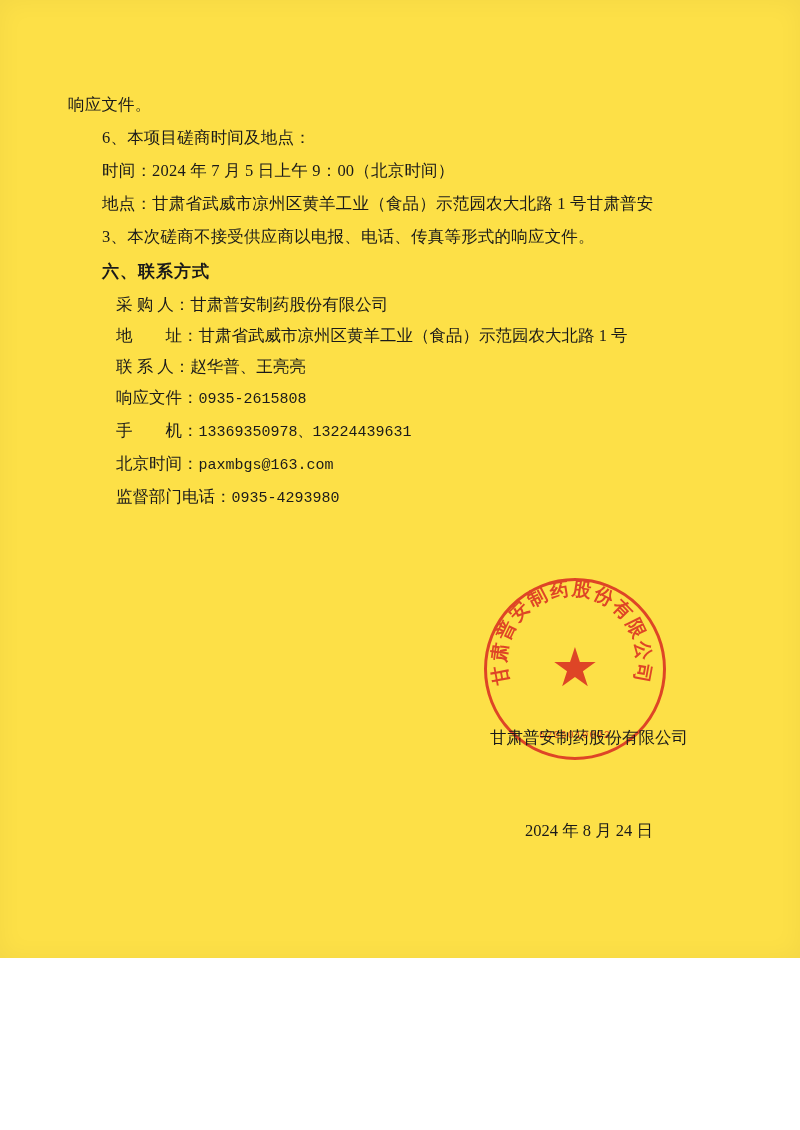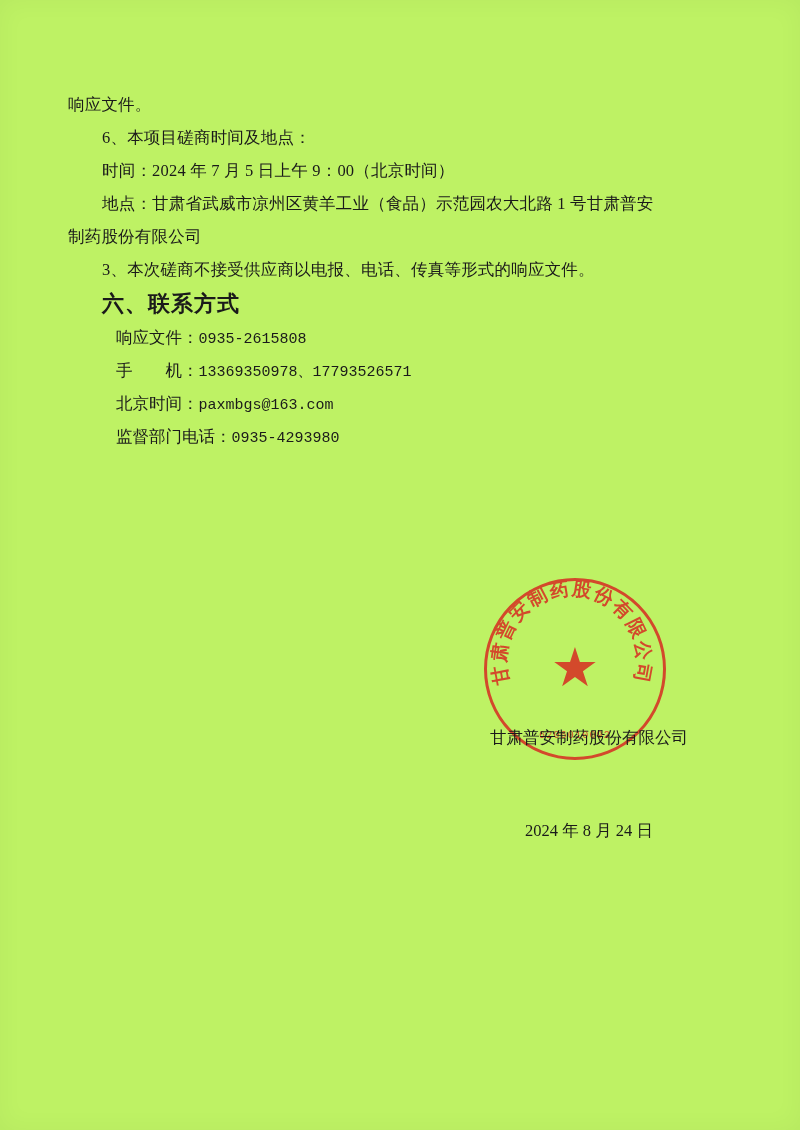--- a/index.html
+++ b/index.html
@@ -13,43 +13,43 @@
     font-family: "Liberation Serif", "DejaVu Serif", serif;
     color: #1a1a1a;
     position: relative;
     overflow: hidden;
   }
   .page {
     position: absolute;
     left: 0;
     top: 0;
     width: 800px;
-    height: 1130px;
-    background: #bef264;
+    height: 958px;
+    background: #fde047;
   }
   .content {
     position: absolute;
     left: 68px;
     top: 88px;
     width: 664px;
   }
   .line {
     font-size: 16.5px;
     line-height: 33px;
     white-space: pre;
     letter-spacing: 0.2px;
   }
   .indent {
     padding-left: 34px;
     font-family: Liberation Serif, serif;
   }
   .section-title {
     font-family: "DejaVu Sans", "Liberation Sans", sans-serif;
     font-weight: bold;
-    font-size: 22px;
+    font-size: 17px;
     line-height: 36px;
     padding-left: 34px;
     letter-spacing: 1px;
   }
   .contact-line {
     font-size: 16.5px;
     line-height: 31px;
     padding-left: 48px;
     white-space: pre;
   }
@@ -129,27 +129,29 @@
 <body>
 
 <div class="page">
 
   <div class="content">
 
     <div class="line">响应文件。</div>
     <div class="line indent">6、本项目磋商时间及地点：</div>
     <div class="line indent">时间：2024 年 7 月 5 日上午 9：00（北京时间）</div>
     <div class="line indent">地点：甘肃省武威市凉州区黄羊工业（食品）示范园农大北路 1 号甘肃普安</div>
-    <div class="line">制药股份有限公司</div>
     <div class="line indent">3、本次磋商不接受供应商以电报、电话、传真等形式的响应文件。</div>
 
     <div class="section-title">六、联系方式</div>
 
+    <div class="contact-line"><span>采 购 人：</span><span>甘肃普安制药股份有限公司</span></div>
+    <div class="contact-line"><span>地　　址：</span><span>甘肃省武威市凉州区黄羊工业（食品）示范园农大北路 1 号</span></div>
+    <div class="contact-line"><span>联 系 人：</span><span>赵华普、王亮亮</span></div>
     <div class="contact-line"><span>响应文件：</span><span class="mono">0935-2615808</span></div>
-    <div class="contact-line"><span>手　　机：</span><span class="mono">13369350978、17793526571</span></div>
+    <div class="contact-line"><span>手　　机：</span><span class="mono">13369350978、13224439631</span></div>
     <div class="contact-line"><span>北京时间：</span><span class="mono">paxmbgs@163.com</span></div>
     <div class="contact-line"><span>监督部门电话：</span><span class="mono">0935-4293980</span></div>
 
   </div>
 
   <div class="stamp">
     <div class="stamp-inner">
       <div class="stamp-arc">
         <svg width="169" height="169" viewBox="0 0 169 169">
           <defs>

